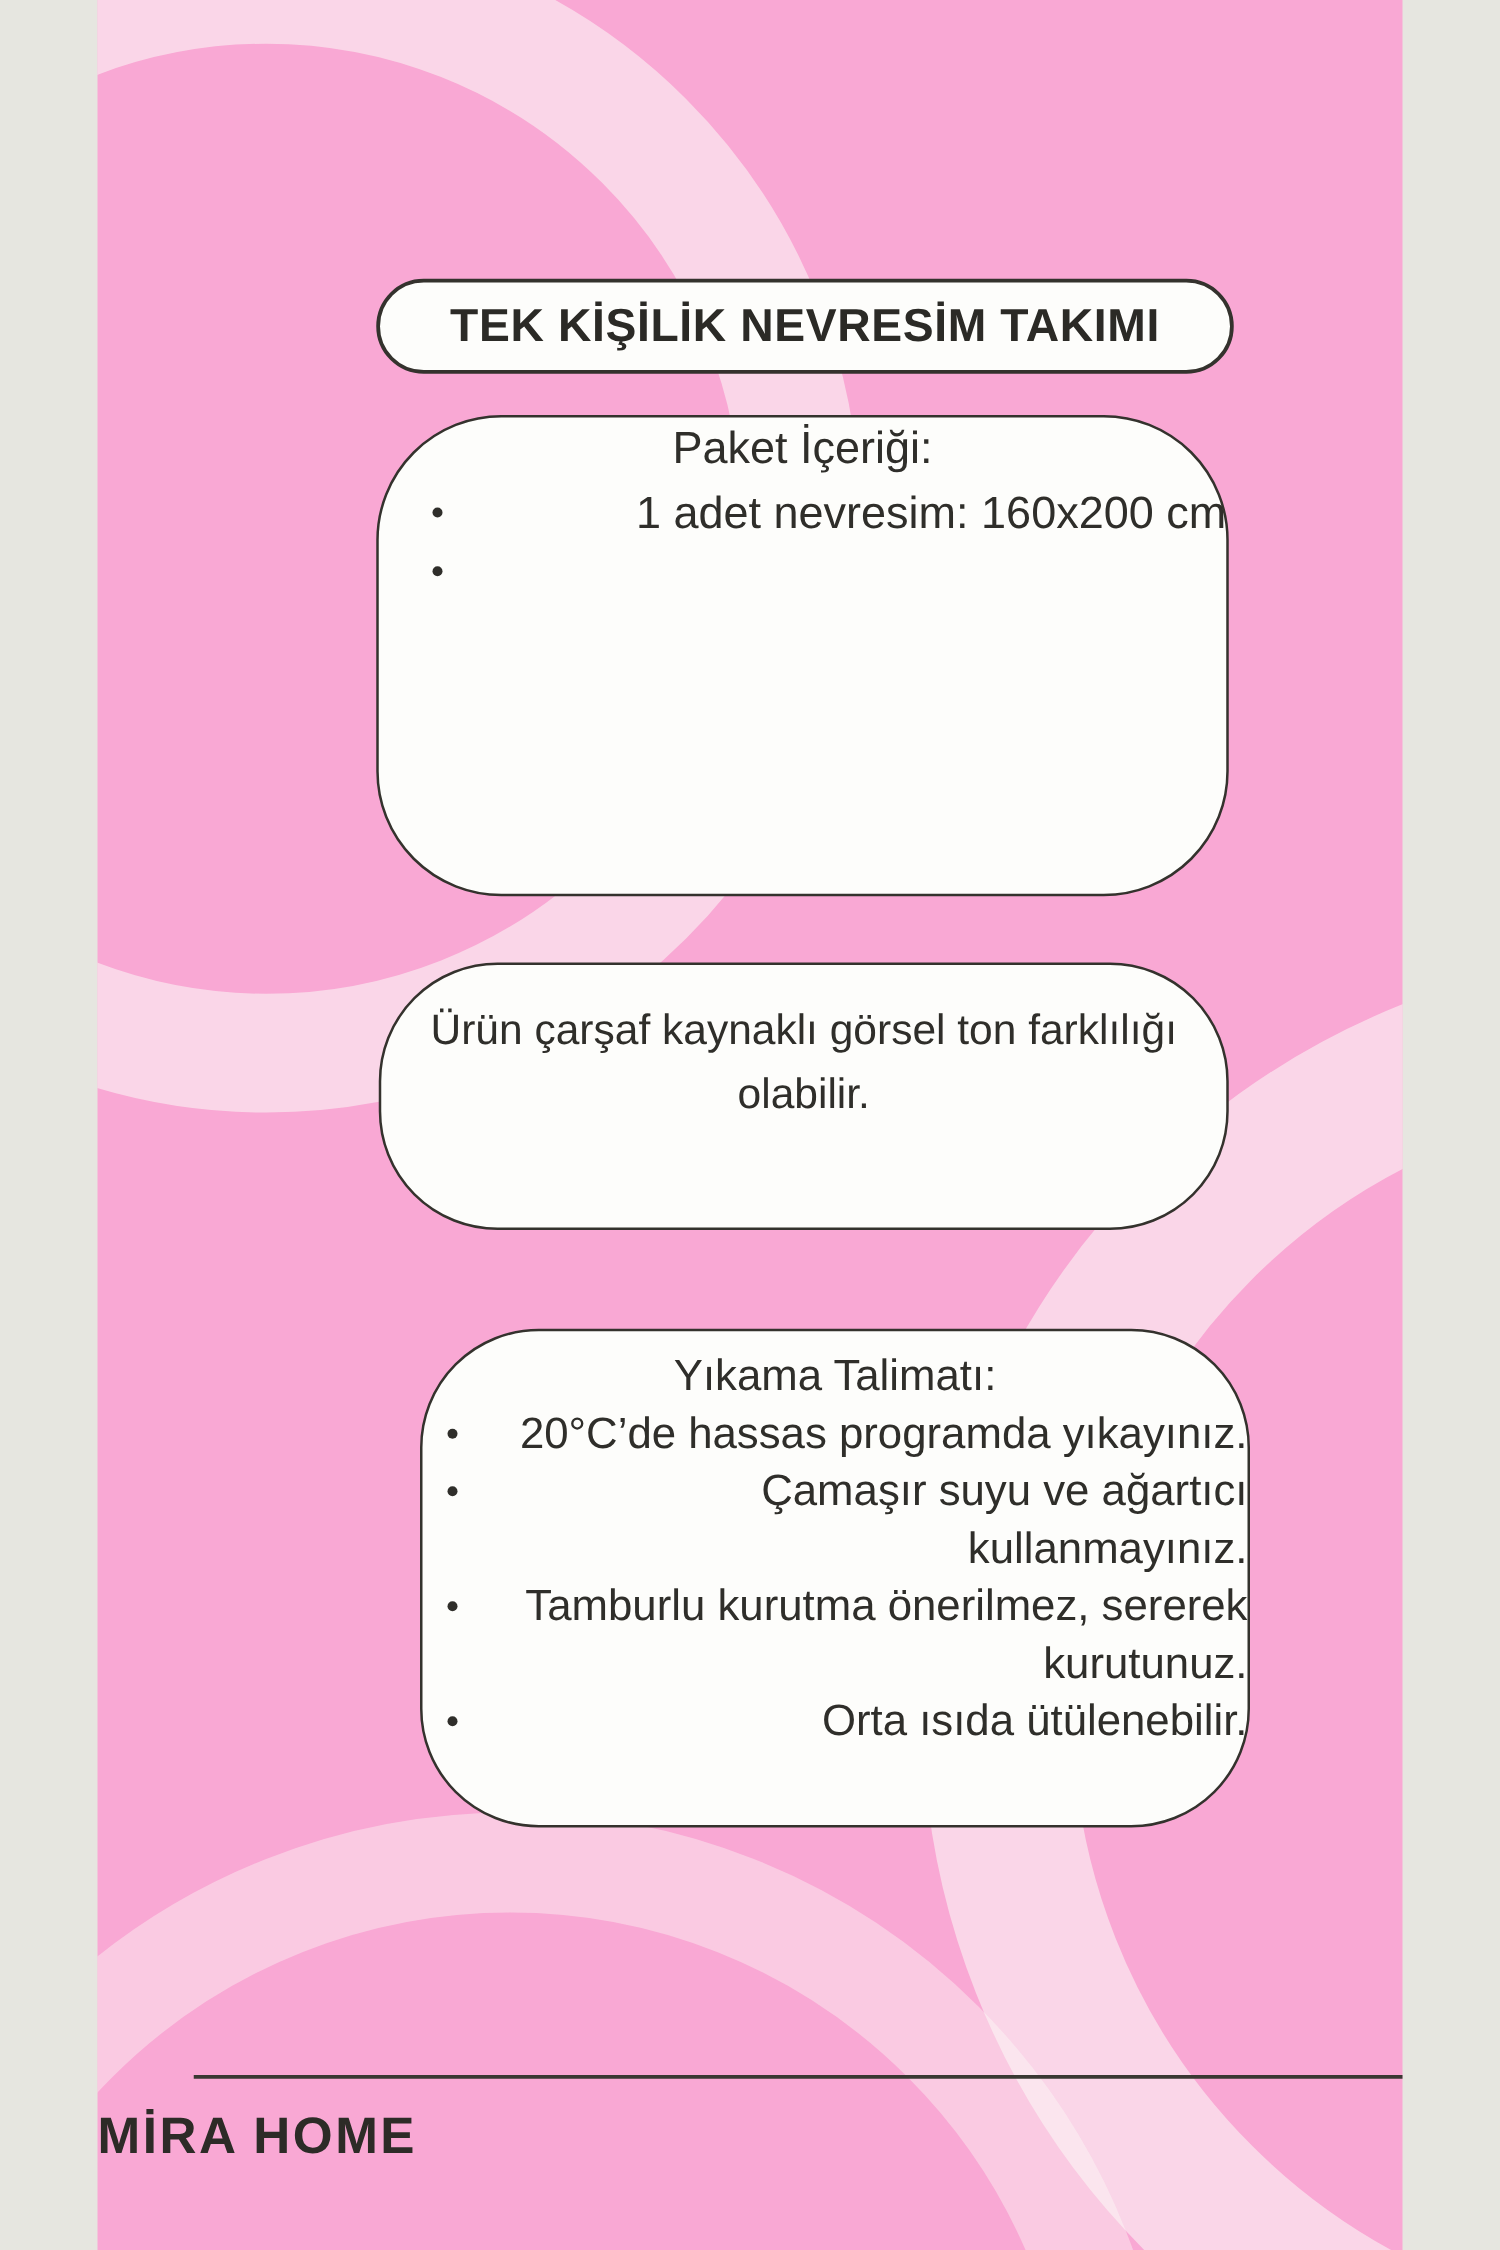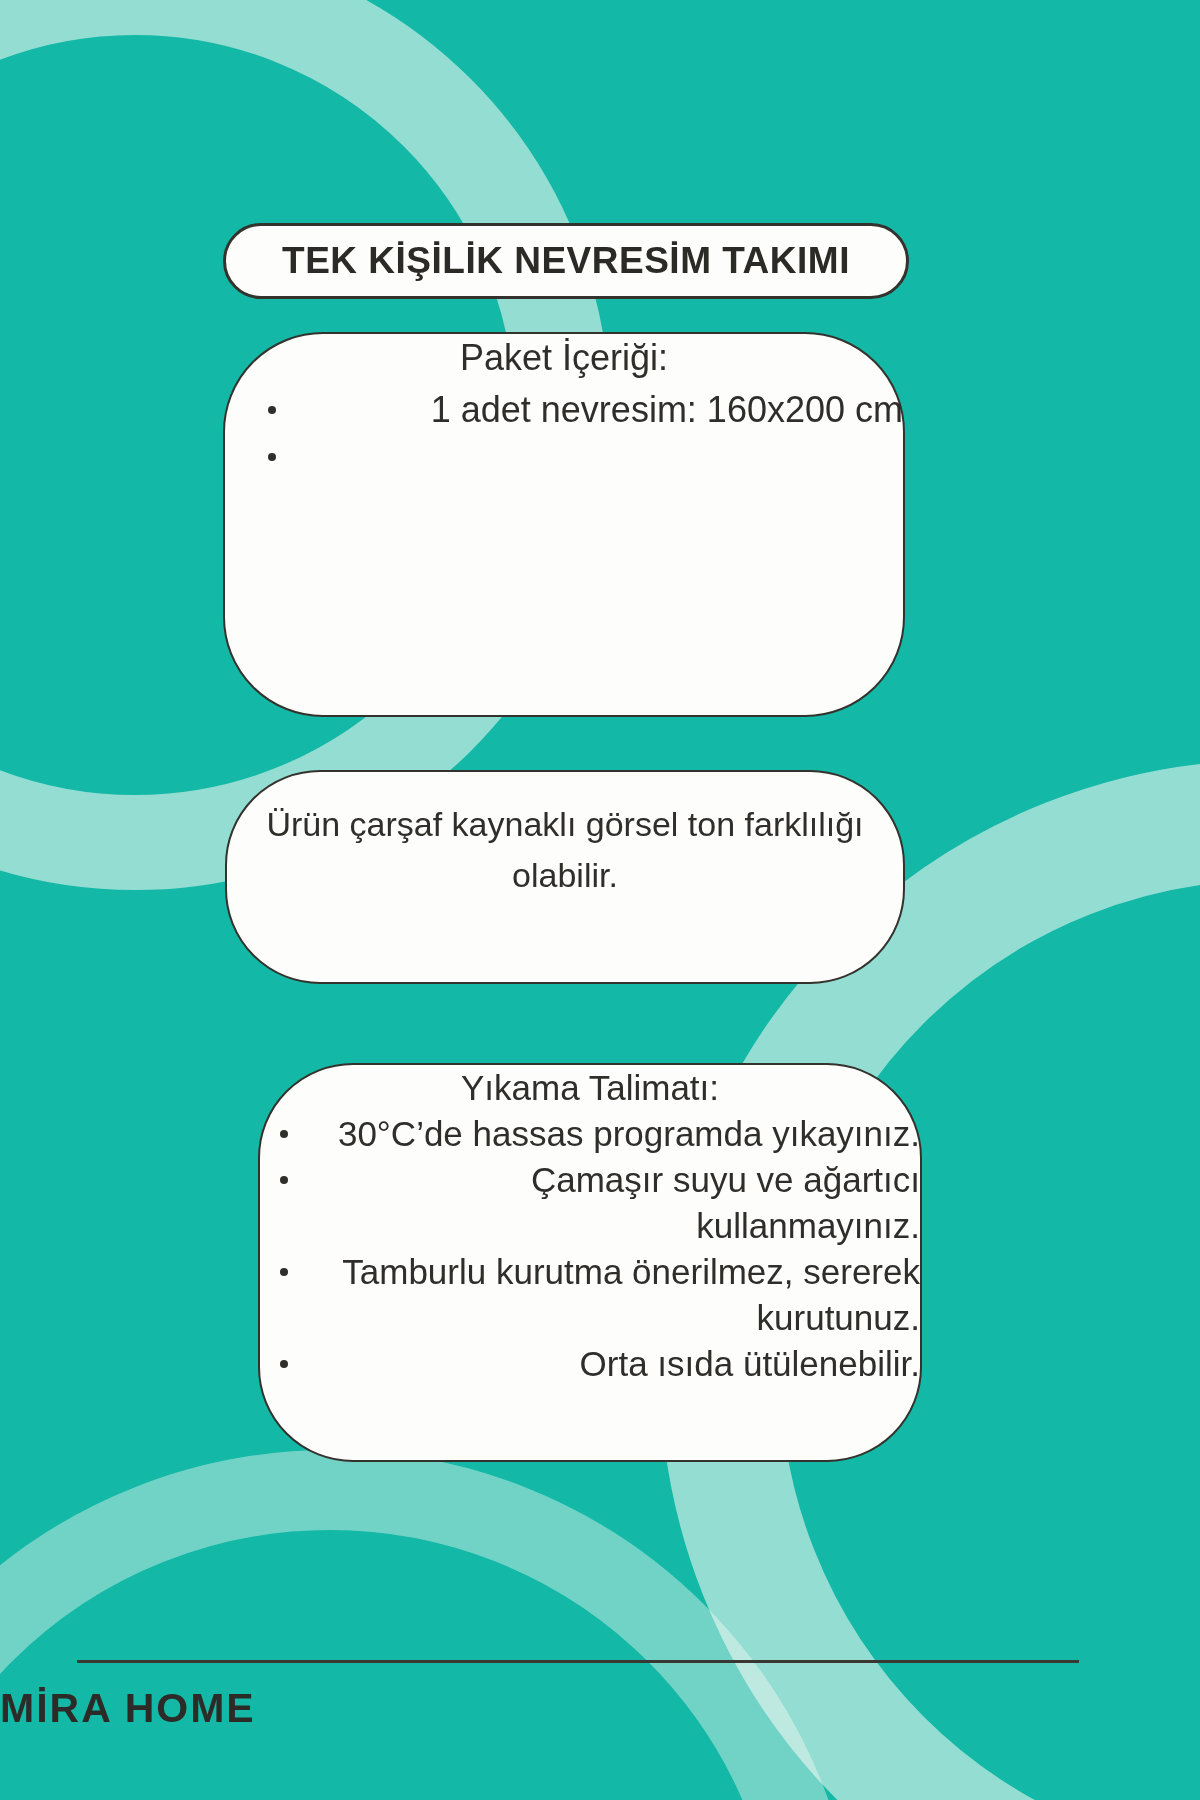--- a/index.html
+++ b/index.html
@@ -2,23 +2,23 @@
 <html><head>
 <meta charset="utf-8">
 <style>
   html,body{margin:0;padding:0;}
   body{
     font-family:"Liberation Sans", sans-serif;
     background:#e6e6e0;
   }
   .canvas{
     position:relative;
-    width:1200px;height:1800px;
+    width:1044px;height:1800px;
     margin:0 auto;
-    background:#14b8a6;
+    background:#f9a8d4;
     overflow:hidden;
   }
   
   .swirl{position:absolute;border-radius:50%;pointer-events:none;}
   .swirl.s1{
     left:-340px;top:-60px;width:760px;height:760px;
     border:95px solid rgba(252,252,247,.55);
   }
   .swirl.s2{
     left:660px;top:760px;width:980px;height:980px;
@@ -84,20 +84,21 @@
     text-align:center;
     font-size:34px;line-height:51px;
     white-space:pre-line;
     margin:0;
   }
 
   
   .washing-box{
     left:258px;top:1063px;width:664px;height:399px;
     border-radius:95px;
+    padding-top:13px;
   }
   .washing-box .box-heading{
     font-size:35px;line-height:46px;margin:0;
   }
   .washing-box ul.bullet-list li{
     font-size:35px;line-height:46px;
   }
   .washing-box ul.bullet-list .dot{left:20px;top:19px;}
 
   
@@ -134,21 +135,21 @@
   </div>
 
   <div class="card note-box">
     <p class="note-text">Ürün çarşaf kaynaklı görsel ton farklılığı
 olabilir.</p>
   </div>
 
   <div class="card washing-box">
     <h2 class="box-heading">Yıkama Talimatı:</h2>
     <ul class="bullet-list">
-        <li><span class="dot"></span><span class="li-text">30°C’de hassas programda yıkayınız.</span></li>
+        <li><span class="dot"></span><span class="li-text">20°C’de hassas programda yıkayınız.</span></li>
         <li><span class="dot"></span><span class="li-text">Çamaşır suyu ve ağartıcı
 kullanmayınız.</span></li>
         <li><span class="dot"></span><span class="li-text">Tamburlu kurutma önerilmez, sererek
 kurutunuz.</span></li>
         <li><span class="dot"></span><span class="li-text">Orta ısıda ütülenebilir.</span></li>
       </ul>
   </div>
 
   <div class="footer-line"></div>
   <div class="brand">MİRA HOME</div>

